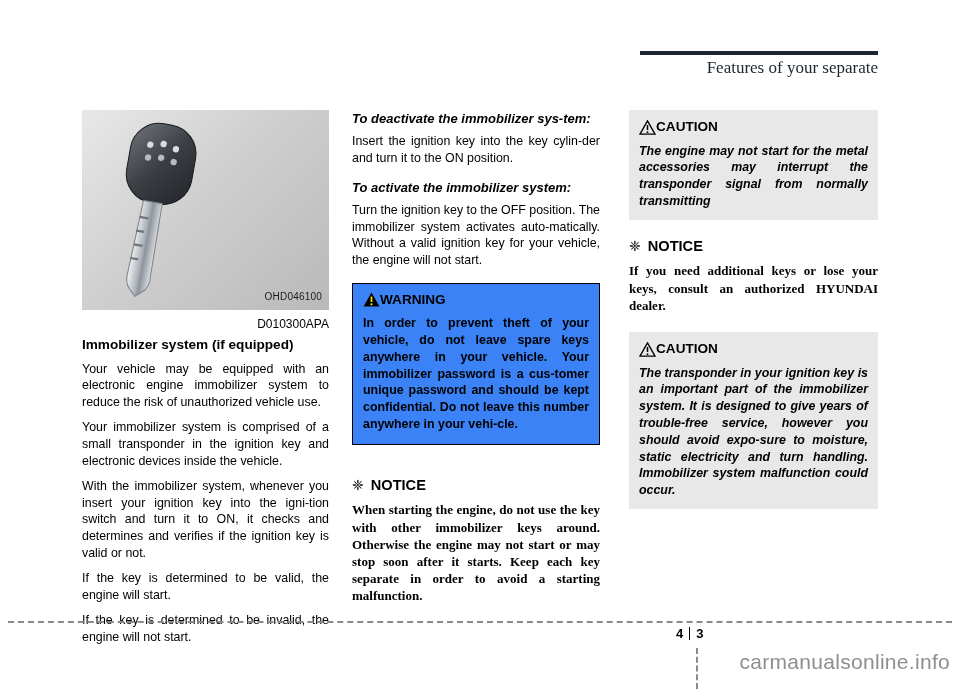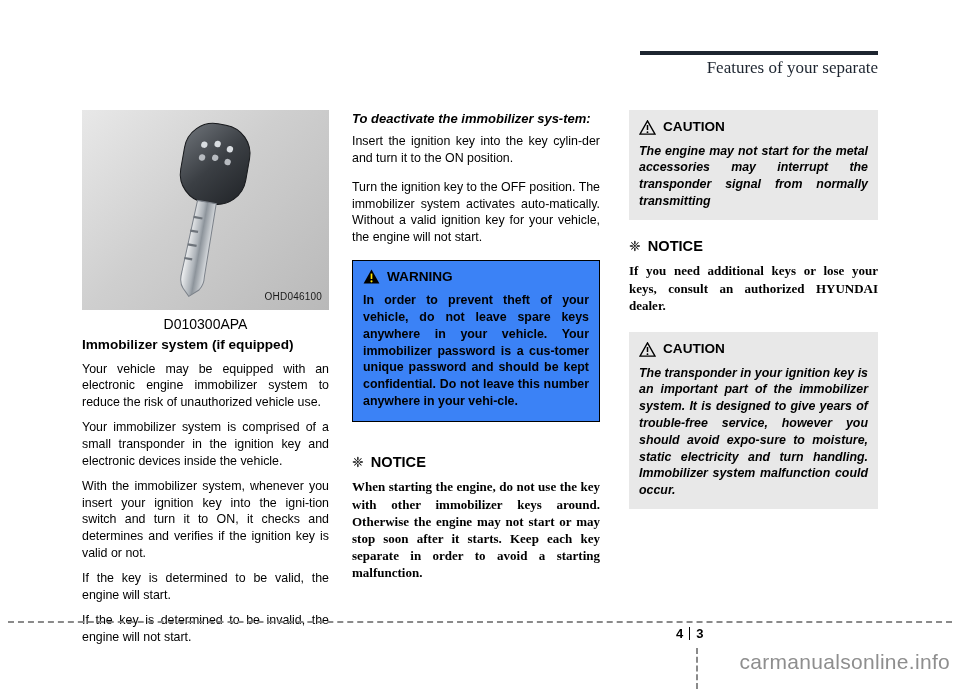--- a/index.html
+++ b/index.html
@@ -33,28 +33,28 @@
   .col-left  { left: 82px;  width: 247px; }
   .col-mid   { left: 352px; width: 248px; }
   .col-right { left: 629px; width: 249px; }
   .col p { margin: 0 0 9px; }
 
   
   .key-figure {
     width: 247px; height: 200px;
     background: linear-gradient(135deg, #e8e8e8 0%, #cfcfcf 45%, #b9b9b9 100%);
     position: relative;
-    display: flex; align-items: center; justify-content: center;
+    display: flex; align-items: center; 
     margin: 0 0 6px 0;
   }
   .figure-caption {
     position: absolute; right: 7px; bottom: 4px;
     font-size: 10px; color: #1a1a1a; letter-spacing: 0.2px;
   }
-  .img-code { font-size: 14px; margin: 2px 0 3px; text-align: center; }
+  .img-code { font-size: 12px; margin: 2px 0 3px; text-align: right; }
 
   .left-heading {
     font-size: 13.6px; font-weight: bold;
     margin: 2px 0 8px; line-height: 17px; text-align: left;
   }
 
   
   .sub-heading {
     font-weight: bold; font-style: italic;
     font-size: 13px; line-height: 17px;
@@ -63,21 +63,21 @@
   .section { margin-bottom: 13px; }
 
   
   .warning-box {
     border: 1px solid #000;
     background: #3b82f6;
     padding: 8px 10px 11px;
     margin: 14px 0 32px;
   }
   .box-header {
-    display: flex; align-items: center; gap: 7px;
+    display: flex; align-items: center; 
     font-weight: bold; font-size: 13.6px;
     margin-bottom: 7px;
   }
   .warning-body {
     font-weight: bold; margin: 0 !important;
     line-height: 16.8px;
   }
 
   
   .caution-box {
@@ -174,20 +174,21 @@
     <p>If the key is determined to be valid, the engine will start.</p>
     <p>If the key is determined to be invalid, the engine will not start.</p>
   </div>
 
   <div class="col col-mid">
     <div class="section">
       <div class="sub-heading">To deactivate the immobilizer sys-tem:</div>
       <p>Insert the ignition key into the key cylin-der and turn it to the ON position.</p>
     </div>
     <div class="section">
+      <div class="sub-heading">To activate the immobilizer system:</div>
       <p>Turn the ignition key to the OFF position. The immobilizer system activates auto-matically. Without a valid ignition key for your vehicle, the engine will not start.</p>
     </div>
 
     <div class="warning-box">
       <div class="box-header">
         <svg class="icon-svg" width="17" height="15" viewBox="0 0 20 18">
           <path d="M10 0.5 L19.5 17.5 H0.5 Z" fill="#000"></path>
           <rect x="9" y="5.5" width="2" height="6.5" fill="#ffe600"></rect>
           <circle cx="10" cy="14.8" r="1.3" fill="#ffe600"></circle>
         </svg>

